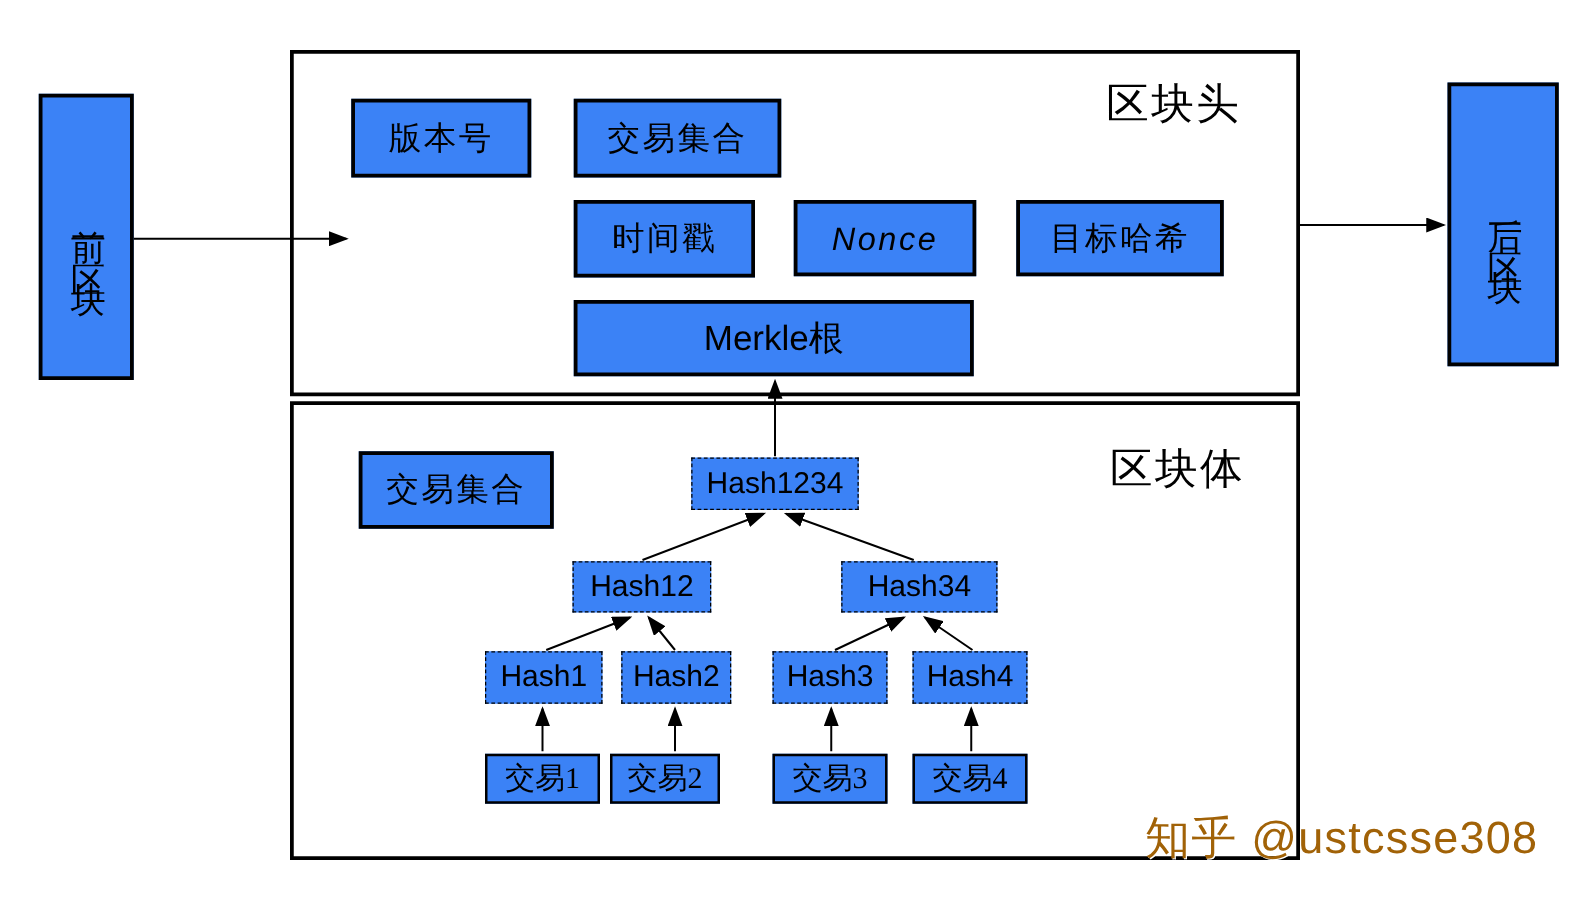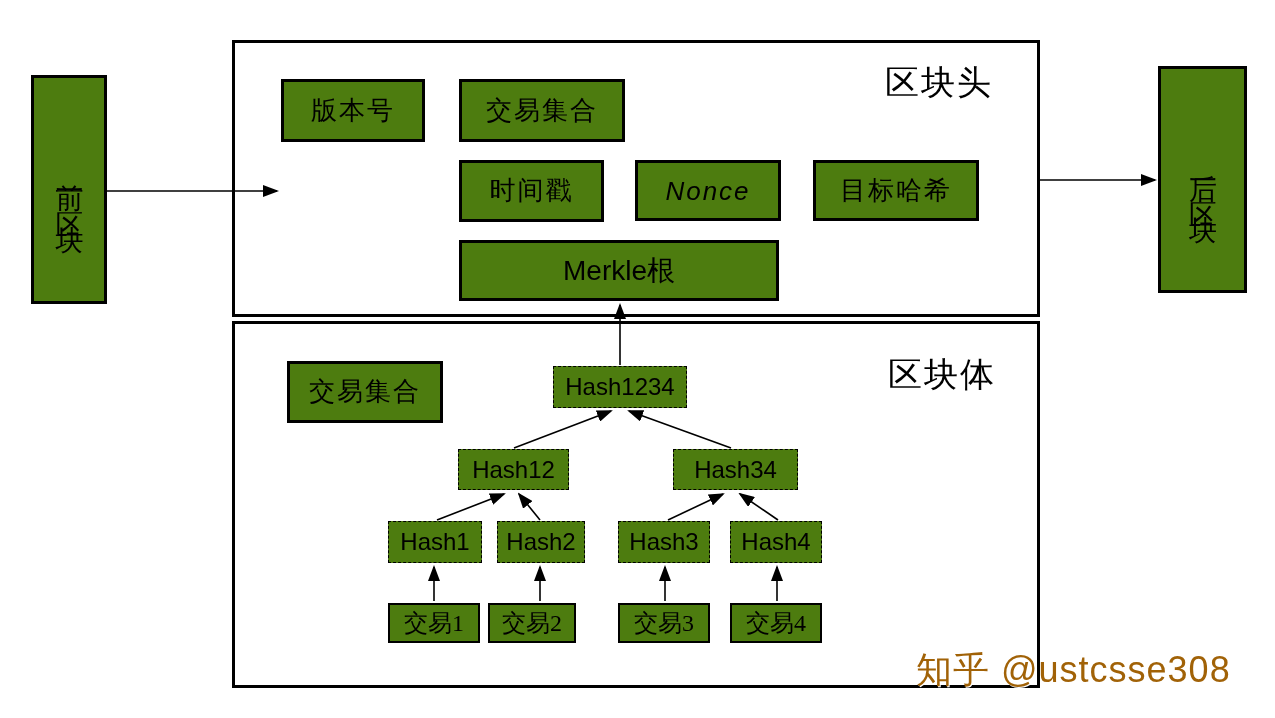--- a/index.html
+++ b/index.html
@@ -1,21 +1,21 @@
 <!DOCTYPE html>
 <html><head>
 <meta charset="utf-8">
 <style>
   html,body{margin:0;padding:0;background:#fff;}
   #stage{
     position:relative;width:1275px;height:718px;background:#fff;overflow:hidden;
     font-family:"Liberation Sans",sans-serif;color:#000;
   }
   .box{
-    position:absolute;box-sizing:border-box;background:#4d7c0f;
+    position:absolute;box-sizing:border-box;background:#3b82f6;
     display:flex;align-items:center;justify-content:center;
     text-align:center;line-height:1;
   }
   .solid3{border:3px solid #000;}
   .solid2{border:2px solid #000;}
   .dashed{border:1.5px dashed #000;}
   .cn{font-family:"Liberation Serif",serif;}
   .latin{font-family:"Liberation Sans",sans-serif;}
   .sideblock{
     border:3px solid #000;

